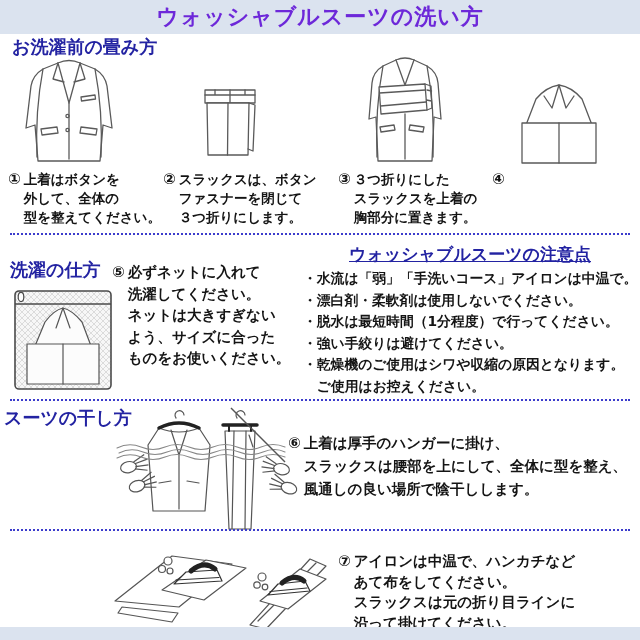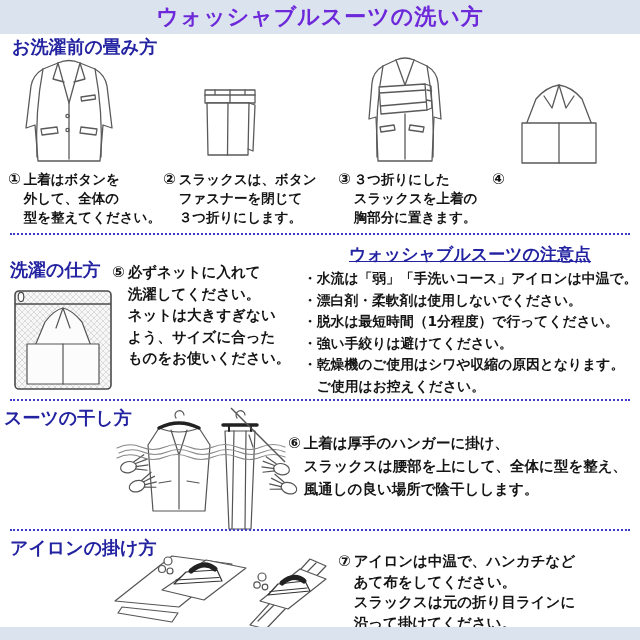--- a/index.html
+++ b/index.html
@@ -220,21 +220,20 @@
 
   <div class="step s6">
     <span class="num">⑥</span>
     <span class="txt">上着は厚手のハンガーに掛け、
 スラックスは腰部を上にして、全体に型を整え、
 風通しの良い場所で陰干しします。</span>
   </div>
 
   <div class="divider d3"></div>
 
-  <div class="sec-heading h-iron">アイロンの掛け方</div>
 
   <svg class="fig iron" viewBox="0 0 230 88">
     <g fill="none" stroke="#555555" stroke-width="1.2" stroke-linejoin="round" stroke-linecap="round">
       <path d="M3,58 L60,13 L120,21 L67,64 Z" fill="#ffffff"></path>
       <path d="M10,64 L66,70 L60,79 L6,70 Z" fill="#ffffff"></path>
       <path d="M50,47 L94,17 L134,25 L92,57 Z" fill="#ffffff"></path>
       <path d="M62,41 L110,38 L105,27 L74,29 Z" fill="#ffffff" stroke="#333333"></path>
       <path d="M64,37 L107,34.5" stroke="#333333"></path>
       <circle cx="56" cy="18" r="4" fill="#ffffff"></circle>
         <circle cx="50" cy="26" r="3.5" fill="#ffffff"></circle>

